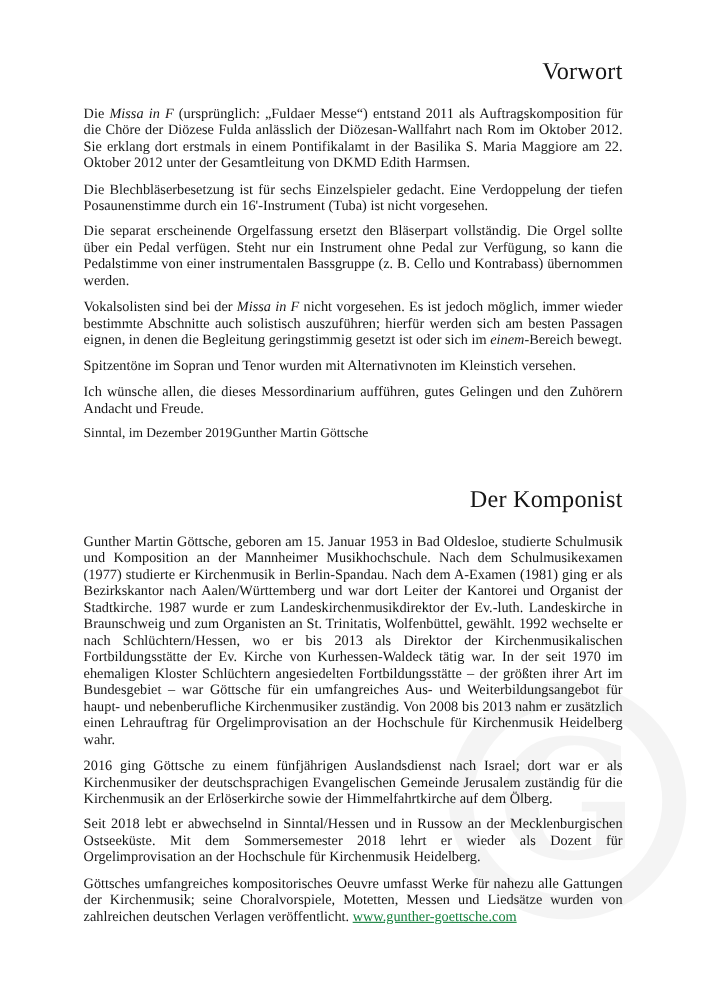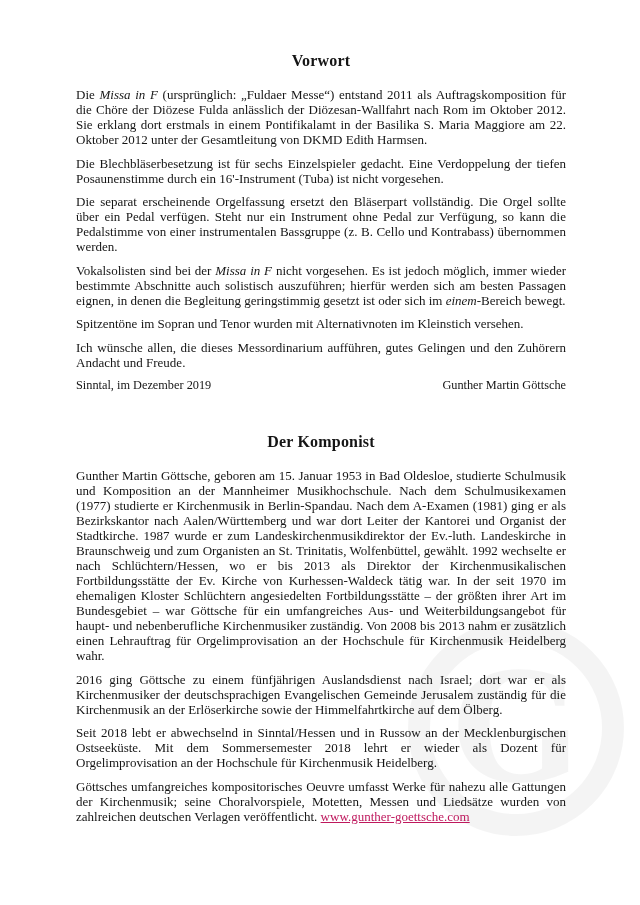--- a/index.html
+++ b/index.html
@@ -13,45 +13,44 @@
     font-family:"Liberation Serif", serif;
     color:#151515;
   }
   .content {
     position:absolute;
     left:76px;
     top:52px;
     width:490px;
   }
   .heading {
-    font-size:16px;
-    font-weight:bold;
-    text-align:center;
+    font-size:22px;
+    font-weight:normal;
+    text-align:right;
     letter-spacing:0.2px;
     margin-bottom:17px;
   }
   p.para {
     font-size:13px;
     line-height:15px;
     text-align:justify;
     margin-bottom:8.5px;
     hyphens:auto;
     font-family:Liberation Serif, serif;
   }
   .sig-row {
     display:flex;
-    justify-content:space-between;
     font-size:12.3px;
     line-height:15px;
     margin-top:4px;
   }
   .section-komponist { margin-top:40px; }
   .em { font-style:italic; }
   .link {
-    color:#be185d;
+    color:#15803d;
     text-decoration:underline;
     cursor:pointer;
   }
   
   .watermark {
     position:absolute;
     left:408px;
     top:620px;
     width:216px;
     height:216px;

